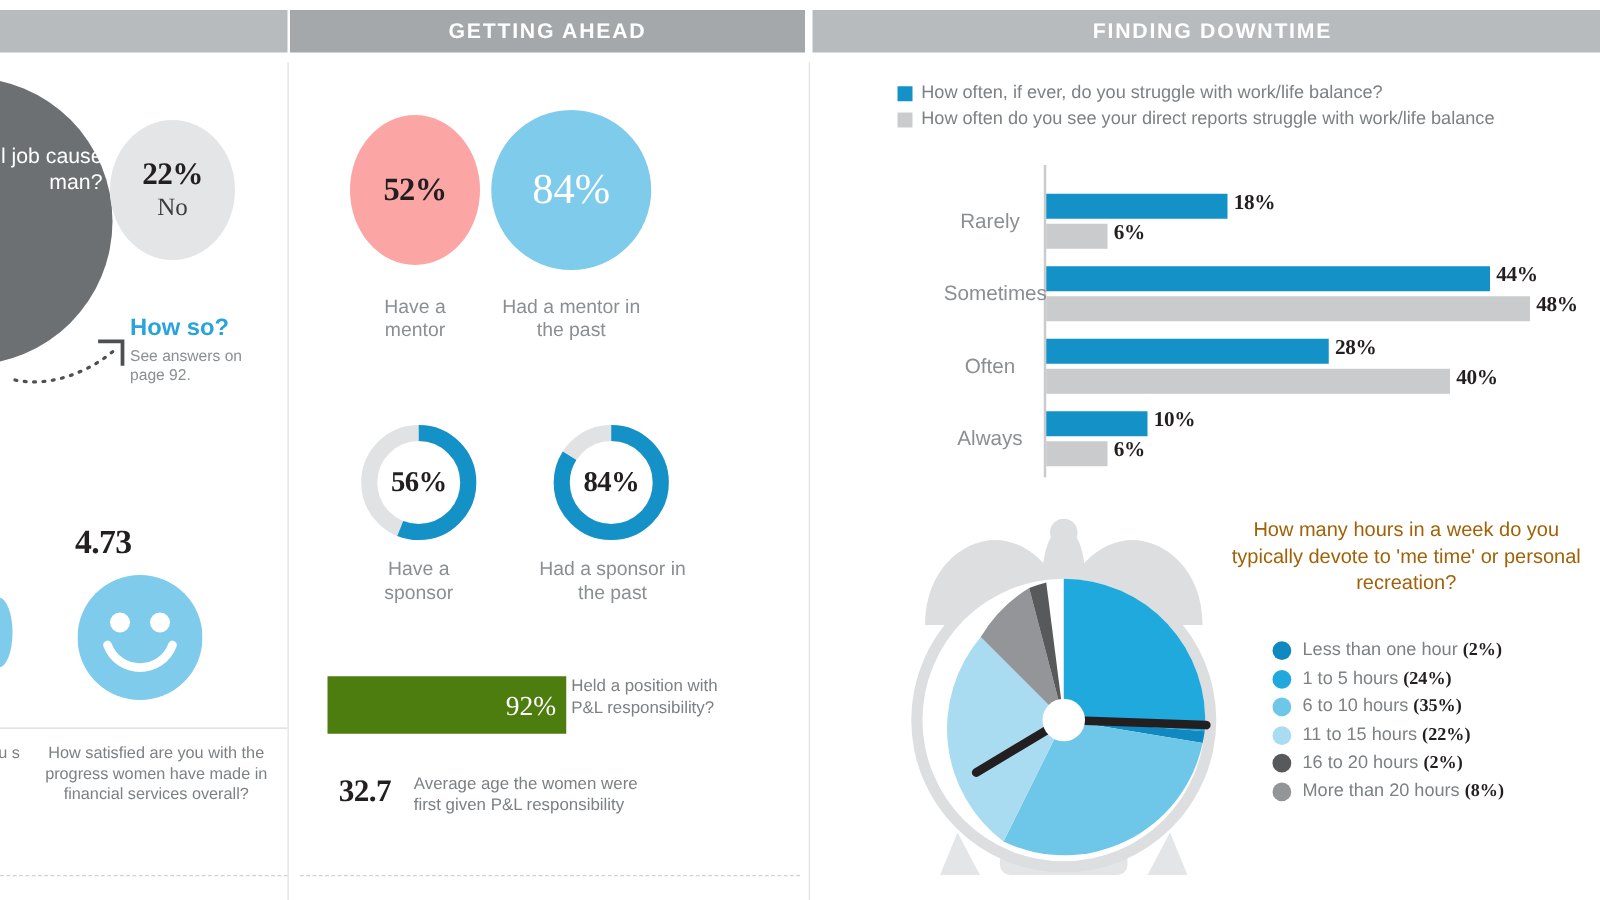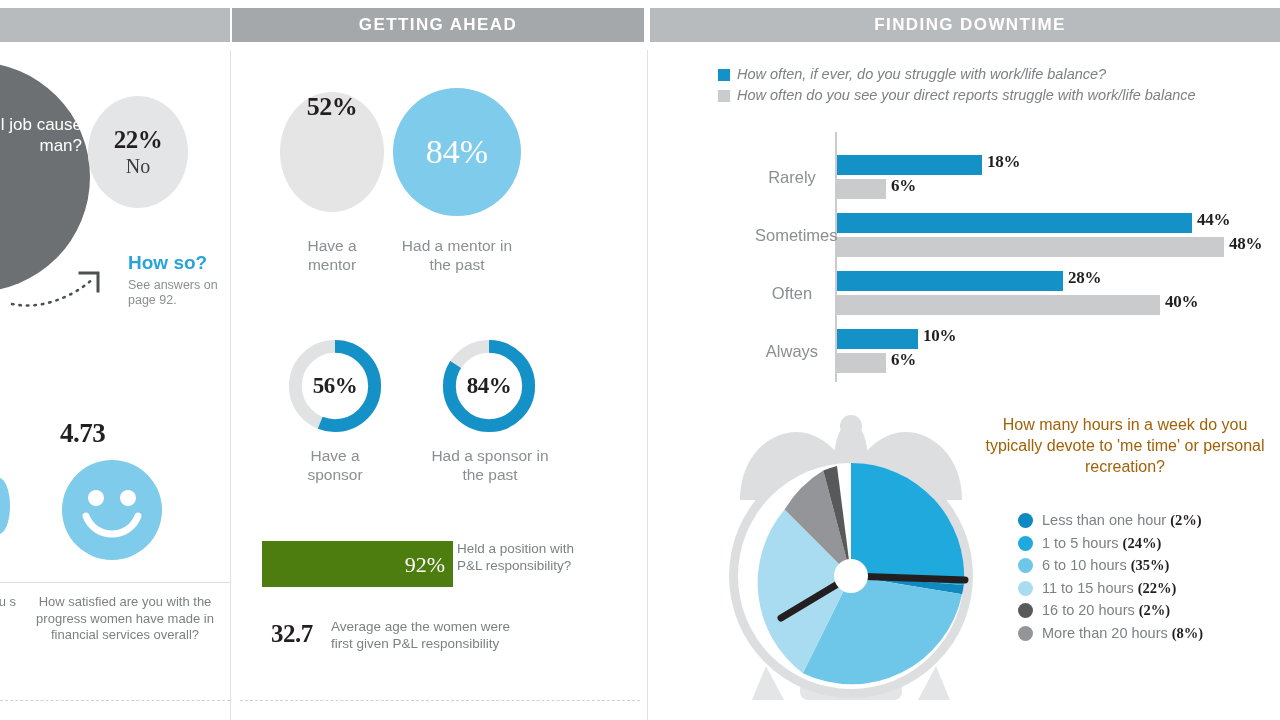--- a/index.html
+++ b/index.html
@@ -27,42 +27,42 @@
   .l-bigcircle .q { position: absolute; right: 8px; top: 52px; width: 120px; text-align: right;
                     color: #ffffff; font-size: 17px; line-height: 21px; }
   .l-nocircle { position: absolute; left: 88px; top: 96px; width: 100px; height: 112px;
                 border-radius: 50%; background: #e4e5e6; display: flex; flex-direction: column;
                 align-items: center; justify-content: center; }
   .l-nocircle .pct { font-family: "Liberation Serif", serif; font-weight: bold;
                      font-size: 25px; color: #231f20; letter-spacing: -0.5px; }
   .l-nocircle .lab { font-family: "Liberation Serif", serif; font-size: 20px; color: #3b3e40;
                      margin-top: 1px; }
 
-  .l-howso { position: absolute; left: 104px; top: 252px; width: 120px; margin-left: 24px; }
+  .l-howso { position: absolute; left: 104px; top: 252px; width: 120px; }
   .l-howso .link { color: #29a3dc; font-size: 19px; font-weight: bold; }
   .l-howso .sub { margin-top: 4px; font-size: 12.5px; line-height: 15px; color: #8b8f92; }
   .l-arrow { position: absolute; left: 10px; top: 264px; width: 96px; height: 44px; }
 
   .l-score { position: absolute; left: 60px; top: 418px; width: 130px; 
              font-family: "Liberation Serif", serif; font-weight: bold; font-size: 27px;
              color: #231f20; letter-spacing: -0.5px; }
   .l-smiley { position: absolute; left: 62px; top: 460px; width: 100px; height: 100px; }
   .l-blueedge { position: absolute; left: -12px; top: 478px; width: 22px; height: 56px;
                 border-radius: 50%; background: #7ecbeb; }
   .l-hr { position: absolute; left: -20px; top: 582px; width: 250px; height: 1px; background: #d9dbdc; }
   .l-cap { position: absolute; left: 28px; top: 594px; width: 182px; text-align: center;
            font-size: 13px; line-height: 16.5px; color: #7d8184; margin-left: 6px; }
   .l-capcut { position: absolute; left: -6px; top: 594px; width: 22px; text-align: right;
               font-size: 13px; line-height: 16.5px; color: #7d8184; }
   .l-dashbot { position: absolute; left: -20px; top: 700px; width: 250px; height: 0;
                border-top: 1px dashed #cfd2d3; }
 
   
   .m-c-gray { position: absolute; left: 280px; top: 92px; width: 104px; height: 120px;
-              border-radius: 50%; background: #e5e5e5; display: flex; 
+              border-radius: 50%; background: #fca5a5; display: flex; align-items: center;
               justify-content: center; }
   .m-c-gray .pct { font-family: "Liberation Serif", serif; font-weight: bold; font-size: 26px;
                    color: #231f20; letter-spacing: -0.5px; }
   .m-c-blue { position: absolute; left: 393px; top: 88px; width: 128px; height: 128px;
               border-radius: 50%; background: #7ecbeb; display: flex; align-items: center;
               justify-content: center; }
   .m-c-blue .pct { font-family: "Liberation Serif", serif; font-size: 34px; color: #ffffff; }
   .m-lab { position: absolute; font-size: 15.5px; line-height: 19px; text-align: center;
            color: #8b8f92; }
   .m-lab-1 { left: 282px; top: 236px; width: 100px; }
@@ -89,21 +89,21 @@
                line-height: 17px; color: #7d8184; }
   .m-dashbot { position: absolute; left: 240px; top: 700px; width: 400px; height: 0;
                border-top: 1px dashed #cfd2d3; }
 
   
   .legend { position: absolute; left: 718px; top: 66px; }
   .legend .row { display: flex; align-items: flex-start; margin-bottom: 5px; }
   .legend .sw { width: 12px; height: 12px; margin-right: 7px; margin-top: 3px; flex: none; }
   .legend .sw.blue { background: #1492c8; }
   .legend .sw.gray { background: #c9cbcc; }
-  .legend .txt { font-size: 14.5px; color: #7d8184; white-space: nowrap; font-style: italic; }
+  .legend .txt { font-size: 14.5px; color: #7d8184; white-space: nowrap; }
 
   .barchart { position: absolute; left: 755px; top: 132px; width: 525px; height: 254px; }
   .axis { position: absolute; left: 80px; top: 0; width: 2px; height: 250px; background: #c9cbcc; }
   .bgroup { position: absolute; left: 0; width: 525px; height: 52px; }
   .bgroup .ylab { position: absolute; left: 0; width: 74px; top: 14px; text-align: center;
                   font-size: 16.5px; color: #8b8f92; }
   .bar { position: absolute; left: 82px; height: 20px; }
   .bar.blue { background: #1492c8; top: 1px; }
   .bar.gray { background: #c9cbcc; top: 25px; }
   .bar .val { position: absolute; left: 100%; top: -3px; margin-left: 5px;

